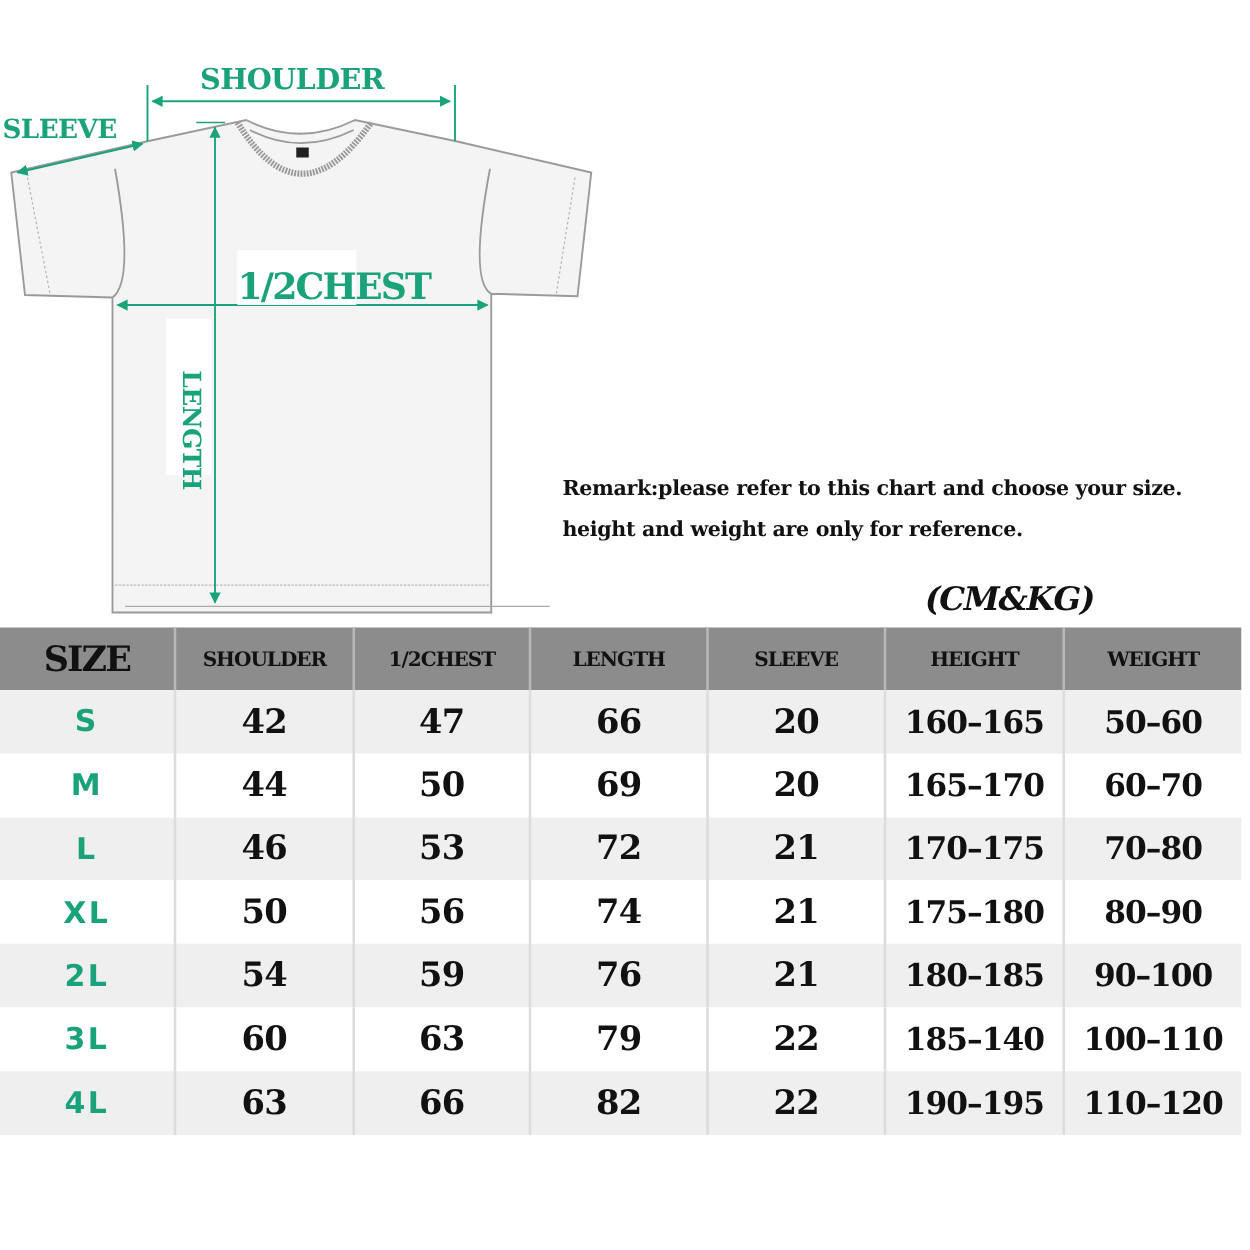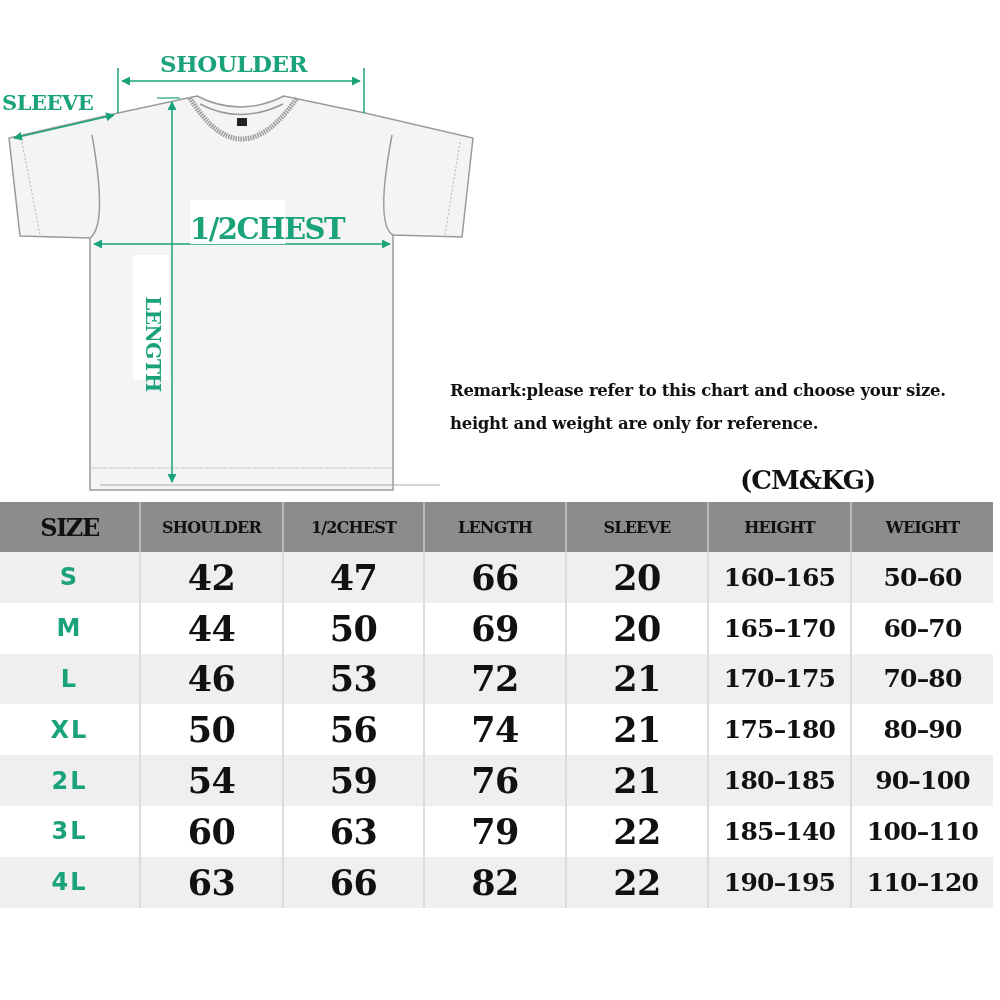--- a/index.html
+++ b/index.html
@@ -2,22 +2,22 @@
 <html><head>
 <meta charset="utf-8">
 <style>
   html,body{margin:0;padding:0;background:#fff;}
   body{width:1000px;height:1000px;position:relative;overflow:hidden;font-family:"DejaVu Serif","Liberation Serif",serif;}
   .diagram{position:absolute;left:0;top:0;width:480px;height:495px;}
   .lbl{position:absolute;color:#1aa37a;font-family:"DejaVu Serif",serif;font-weight:bold;letter-spacing:-0.5px;white-space:nowrap;}
   .remark{position:absolute;font-family:"DejaVu Serif",serif;font-weight:bold;color:#111;white-space:nowrap;letter-spacing:-0.3px;}
   table.sizes{position:absolute;left:0;top:502px;border-collapse:collapse;width:993px;table-layout:fixed;}
   table.sizes th{background:#8c8c8c;height:50px;color:#111;font-family:"DejaVu Serif",serif;font-weight:bold;font-size:16px;letter-spacing:-0.8px;border-left:2px solid #b8b8b8;padding:0;}
-  table.sizes th:first-child{border-left:none;font-size:24px;letter-spacing:-1.5px;}
-  table.sizes td{height:50.8px;text-align:center;font-family:"DejaVu Serif",serif;font-weight:bold;font-size:35px;color:#111;border-left:2px solid #dcdcdc;padding:0;letter-spacing:-0.5px;}
+  table.sizes th:first-child{border-left:none;font-size:28px;letter-spacing:-1.5px;}
+  table.sizes td{height:50.8px;text-align:center;font-family:"DejaVu Serif",serif;font-weight:bold;font-size:27px;color:#111;border-left:2px solid #dcdcdc;padding:0;letter-spacing:-0.5px;}
   table.sizes td:first-child{border-left:none;color:#1aa37a;font-family:"DejaVu Sans","Liberation Sans",sans-serif;font-size:24px;letter-spacing:2px;}
   table.sizes td.rng{font-size:25px;letter-spacing:-0.8px;}
   table.sizes tr.odd td{background:#efefef;}
   table.sizes tr.even td{background:#fff;}
 </style>
 </head>
 <body>
 
 <div class="diagram">
   <svg width="480" height="495" viewBox="0 0 480 495">
@@ -56,21 +56,21 @@
   </svg>
 
   <div class="lbl" style="left:160px;top:50px;font-size:23px;">SHOULDER</div>
   <div class="lbl" style="left:2px;top:90px;font-size:21px;">SLEEVE</div>
   <div class="lbl" style="left:190px;top:212px;font-size:29px;letter-spacing:-1.5px;">1/2CHEST</div>
   <div class="lbl" style="left:88px;top:332px;font-size:20px;transform:rotate(90deg);transform-origin:center;width:130px;text-align:center;">LENGTH</div>
 </div>
 
 <div class="remark" style="left:450px;top:381px;font-size:16.5px;">Remark:please refer to this chart and choose your size.</div>
 <div class="remark" style="left:450px;top:414px;font-size:16.5px;">height and weight are only for reference.</div>
-<div class="remark" style="left:740px;top:465px;font-size:26px;letter-spacing:-1px;">(CM&amp;KG)</div>
+<div class="remark" style="left:740px;top:465px;font-size:26px;letter-spacing:-1px;font-style:italic;">(CM&amp;KG)</div>
 
 <table class="sizes">
   <colgroup>
     <col style="width:140px">
       <col style="width:143px">
       <col style="width:141px">
       <col style="width:142px">
     <col style="width:142px">
       <col style="width:143px">
       <col style="width:142px">

